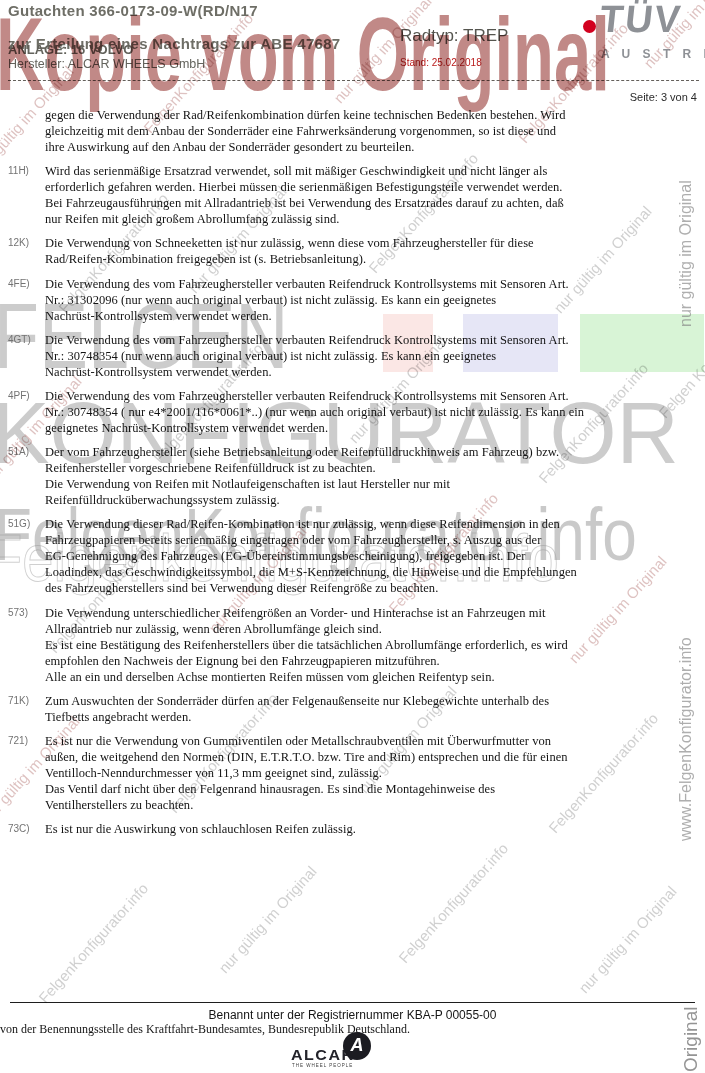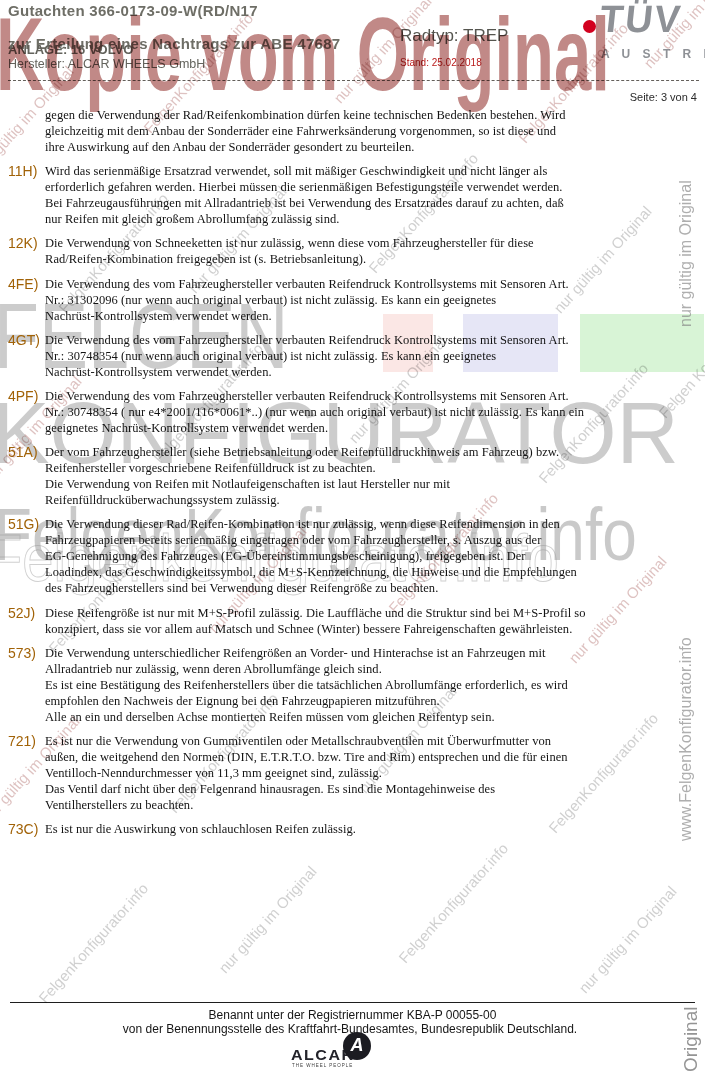--- a/index.html
+++ b/index.html
@@ -22,21 +22,21 @@
 
   
   .tuv { left:583px; top:6px; width:122px; height:58px; z-index:2; }
   .tuv-dot { position:absolute; left:0; top:14px; width:13px; height:13px; border-radius:50%; }
   .tuv-word { position:absolute; left:17px; top:-8px; font-size:38px; font-weight:bold; letter-spacing:2px; transform:skewX(-6deg); }
   .tuv-sub { position:absolute; left:18px; top:41px; font-size:12px; font-weight:bold; letter-spacing:4.5px; white-space:nowrap; }
 
   
   .items { left:8px; top:107px; width:689px; z-index:2; }
   .item { display:flex; margin-bottom:8.2px; }
-  .item .lbl { flex:0 0 37px; font-size:14px; line-height:16px; color:#a16207; }
+  .item .lbl { flex:0 0 37px; font-size:10px; line-height:16px; color:#737373; }
   .item .txt { flex:1; font-size:12.5px; line-height:16px; color:#131313; white-space:pre-line; letter-spacing:.05px;font-family:Liberation Serif, serif; }
 
   
   .hl { position:absolute; z-index:1; }
   .hl-pink  { left:383px; top:314px; width:50px;  height:58px; }
   .hl-lav   { left:463px; top:314px; width:95px;  height:58px; }
   .hl-green { left:580px; top:314px; width:124px; height:58px; }
 
   
   .wm-kopie {
@@ -53,21 +53,21 @@
   .wm-diag.gray { color:rgba(138,138,138,.40); }
   .wm-diag.rose { color:rgba(186,128,126,.48); }
   .wm-vert { position:absolute; writing-mode:vertical-rl; transform:rotate(180deg); z-index:3; pointer-events:none; }
   .wm-v1 { left:677px; top:112px; height:215px; font-size:16px; color:rgba(130,130,130,.65); }
   .wm-v2 { left:677px; top:556px; height:285px; font-size:16px; color:rgba(130,130,130,.65); }
   .wm-v3 { left:680px; top:992px; height:80px;  font-size:19px; color:rgba(112,112,112,.75); }
 
   
   .f-rule { left:10px; top:1002px; width:685px; border-top:1.3px solid #1e1e1e; z-index:2; }
   .f-l1 { left:0; top:1008px; width:705px; text-align:center; font-size:12px; color:#161616; z-index:2; }
-  .f-l2 { left:0; top:1022px; width:700px; text-align:center; font-size:12px; color:#161616; z-index:2; }
+  .f-l2 { left:0; top:1022px; width:700px; font-size:12px; color:#161616; z-index:2;font-family:Liberation Serif, serif; }
   .alcar { left:291px; top:1032px; width:110px; height:40px; z-index:2; }
   .alcar-word { position:absolute; left:0; top:15px; font-size:16px; font-weight:bold; letter-spacing:1.5px; color:#23232a; transform:scaleY(.9); transform-origin:left top; }
   .alcar-circle { position:absolute; left:52px; top:0; width:28px; height:28px; border-radius:50%; background:#1b1b21; }
   .alcar-circle span { display:block; width:28px; text-align:center; font-size:18px; line-height:27px; font-weight:bold; font-style:italic; color:#fff; }
   .alcar-tag { position:absolute; left:1px; top:31px; font-size:4.5px; letter-spacing:1px; color:#3c3c3c; white-space:nowrap; }
 </style>
 </head>
 <body>
 
 <div class="abs wm-big wm-felgen">FELGEN</div>
@@ -141,31 +141,31 @@
     </div>
     <div class="item">
       <span class="lbl">51G)</span>
       <div class="txt">Die Verwendung dieser Rad/Reifen-Kombination ist nur zulässig, wenn diese Reifendimension in den
 Fahrzeugpapieren bereits serienmäßig eingetragen oder vom Fahrzeughersteller, s. Auszug aus der
 EG-Genehmigung des Fahrzeuges (EG-Übereinstimmungsbescheinigung), freigegeben ist. Der
 Loadindex, das Geschwindigkeitssymbol, die M+S-Kennzeichnung, die Hinweise und die Empfehlungen
 des Fahrzeugherstellers sind bei Verwendung dieser Reifengröße zu beachten.</div>
     </div>
     <div class="item">
-      <span class="lbl">52J)</span>
-      <div class="txt">Diese Reifengröße ist nur mit M+S-Profil zulässig. Die Lauffläche und die Struktur sind bei M+S-Profil so
-konzipiert, dass sie vor allem auf Matsch und Schnee (Winter) bessere Fahreigenschaften gewährleisten.</div>
-    </div>
-    <div class="item">
       <span class="lbl">573)</span>
       <div class="txt">Die Verwendung unterschiedlicher Reifengrößen an Vorder- und Hinterachse ist an Fahrzeugen mit
 Allradantrieb nur zulässig, wenn deren   Abrollumfänge gleich sind.
 Es ist eine Bestätigung des Reifenherstellers über die tatsächlichen Abrollumfänge erforderlich, es wird
 empfohlen den Nachweis der Eignung bei den Fahrzeugpapieren mitzuführen.
 Alle an ein und derselben Achse montierten Reifen müssen vom gleichen Reifentyp sein.</div>
+    </div>
+    <div class="item">
+      <span class="lbl">71K)</span>
+      <div class="txt">Zum Auswuchten der Sonderräder dürfen an der Felgenaußenseite nur Klebegewichte unterhalb des
+Tiefbetts angebracht werden.</div>
     </div>
     <div class="item">
       <span class="lbl">721)</span>
       <div class="txt">Es ist nur die Verwendung von Gummiventilen oder Metallschraubventilen mit Überwurfmutter von
 außen, die weitgehend den Normen (DIN, E.T.R.T.O. bzw. Tire and Rim) entsprechen und die für einen
 Ventilloch-Nenndurchmesser von 11,3 mm geeignet sind, zulässig.
 Das Ventil darf nicht über den Felgenrand hinausragen. Es sind die Montagehinweise des
 Ventilherstellers zu beachten.</div>
     </div>
     <div class="item">

